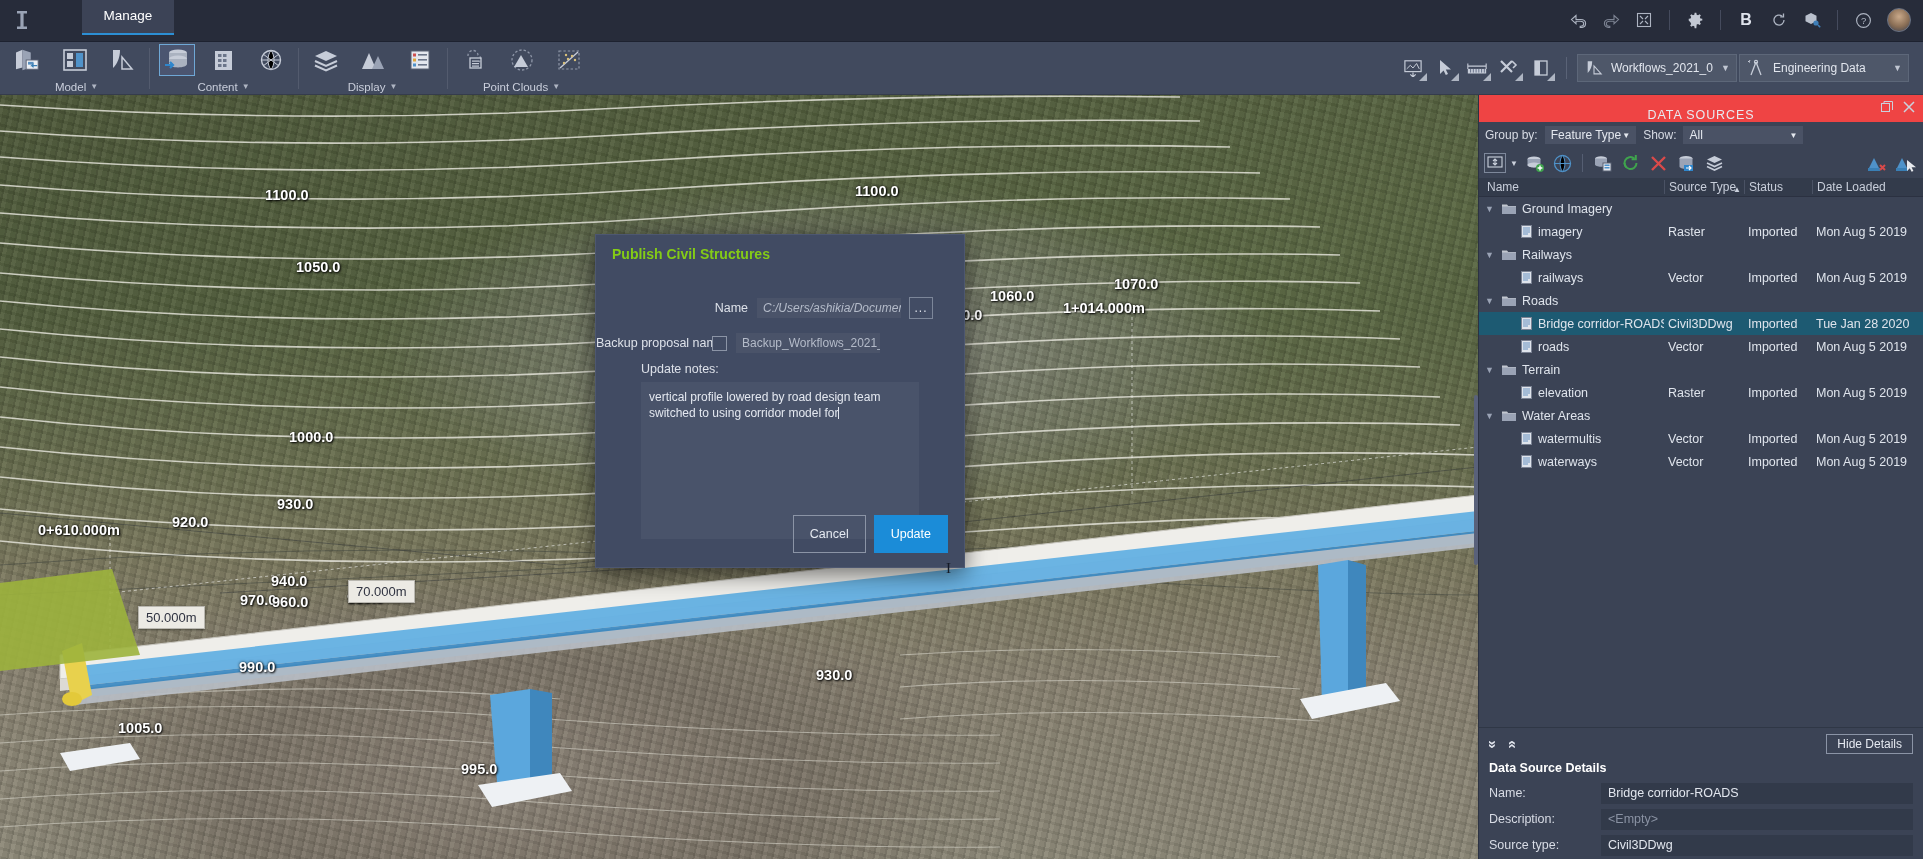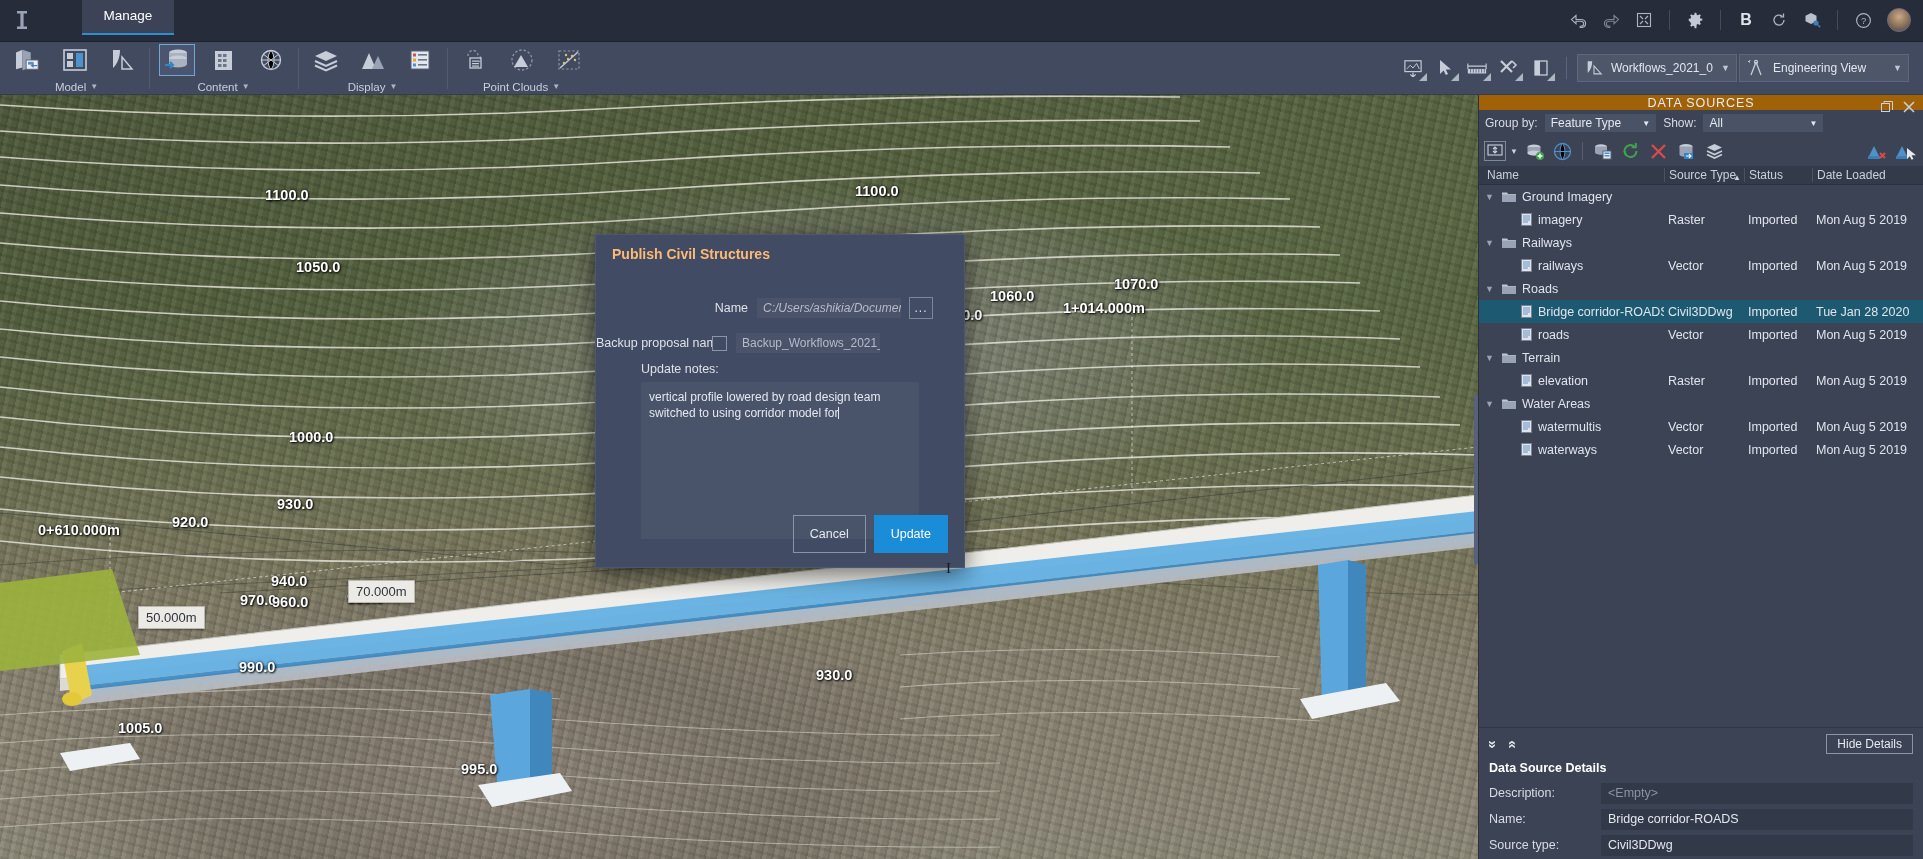--- a/index.html
+++ b/index.html
@@ -137,21 +137,21 @@
 
   
   .dlg {
     position:absolute; left:595px; top:234px; width:370px; height:334px;
     background:#414b63; border:1px solid #4d5770;
     box-shadow:0 6px 22px rgba(0,0,0,0.55);
     z-index:50;
   }
   .dlg-title {
     position:absolute; left:16px; top:11px;
-    font-size:14px; font-weight:bold; color:#fdba74;
+    font-size:14px; font-weight:bold; color:#84cc16;
   }
   .dlg-body { position:absolute; left:0; top:46px; width:100%; }
   .frow { display:flex; align-items:center; margin-bottom:9px; padding-right:16px; }
   .flabel { font-size:12.5px; color:#dde1e9; text-align:right; white-space:nowrap; }
   .flabel.name-lab { width:161px; padding-right:9px; }
   .flabel.backup-lab { width:116px; padding-right:9px; }
   .finput {
     height:20px; background:#4a5369; border:none;
     display:flex; align-items:center; padding:0 6px;
     font-size:12px; color:#b4bbc9; overflow:hidden; white-space:nowrap;
@@ -195,34 +195,34 @@
   .btn.cancel { background:transparent; border:1px solid #8b94a6; color:#e5e9f1; }
   .btn.primary { background:#1b8cd8; border:1px solid #1b8cd8; color:#ffffff; }
 
   
   .panel {
     position:absolute; right:0; top:95px; width:445px; height:764px;
     background:#3b4355; border-left:1px solid #2c3242;
     display:flex; flex-direction:column;
   }
   .panel-head {
-    height:15px; background:#a16207; display:flex; align-items:center;
+    height:27px; background:#ef4444; display:flex; align-items:flex-end;
     justify-content:center; position:relative; flex:0 0 auto;
   }
   .panel-title { font-size:12.5px; letter-spacing:0.9px; color:#e7eaf1; }
   .panel-head-btns { position:absolute; right:8px; top:0; height:25px; display:flex; align-items:center; gap:10px; }
   .phb { color:#cbd1dc; font-size:12px; cursor:pointer; line-height:1; }
 
   .panel-filters {
     height:26px; display:flex; align-items:center; padding:0 6px; gap:7px; flex:0 0 auto;
   }
   .flt-lab { font-size:12px; color:#d7dbe4; }
   .flt-combo {
     height:18px; background:#4a5265; display:flex; align-items:center;
-    padding:0 6px; gap:21px; font-size:12px; color:#e4e8ef; cursor:pointer;
+    padding:0 6px; gap:1px; font-size:12px; color:#e4e8ef; cursor:pointer;
   }
   .flt-combo.wide { width:120px; justify-content:space-between; }
 
   .panel-toolbar {
     height:30px; display:flex; align-items:center; padding:0 5px; gap:3px; flex:0 0 auto;
   }
   .tb { width:25px; height:24px; display:flex; align-items:center; justify-content:center; cursor:pointer; }
   .tb.boxed { border:1px solid #7e889b; width:22px; height:20px; }
   .tbdd { width:10px; height:20px; display:flex; align-items:flex-end; justify-content:center;
           font-size:8px; color:#cbd1dc; cursor:pointer; padding-bottom:5px; }
@@ -554,21 +554,21 @@
         <span class="cdd">▼</span>
       </div>
       <div class="combo" style="min-width:170px;">
         <div class="combo-ico">
           <svg width="18" height="18" viewBox="0 0 18 18">
               <path d="M9 3 4 16M9 3l5 13" fill="none" stroke="#c6ccd8" stroke-width="1.3"></path>
               <circle cx="9" cy="3" r="1.6" fill="none" stroke="#c6ccd8" stroke-width="1.1"></circle>
               <path d="M1 2l1.6 1.6M3 1l-1 2" stroke="#c6ccd8" stroke-width="1"></path>
             </svg>
         </div>
-        <span class="ctext">Engineering View</span>
+        <span class="ctext">Engineering Data</span>
         <span class="cdd">▼</span>
       </div>
     </div>
   </div>
 
   <div class="viewport">
     <div class="terrain"></div>
 
     <div class="contours">
       <svg viewBox="0 0 1478 764" preserveAspectRatio="none">
@@ -1010,26 +1010,26 @@
       <div class="detail-top">
         <div class="chevs">
           <span class="chev" style="transform:rotate(90deg);display:inline-block;">»</span>
           <span class="chev" style="transform:rotate(90deg);display:inline-block;">«</span>
         </div>
         <div class="hide-btn">Hide Details</div>
       </div>
       <div class="detail-title">Data Source Details</div>
 
       <div class="drow">
+        <div class="dlab">Name:</div>
+        <div class="dval">Bridge corridor-ROADS</div>
+      </div>
+      <div class="drow">
         <div class="dlab">Description:</div>
         <div class="dval empty">&lt;Empty&gt;</div>
-      </div>
-      <div class="drow">
-        <div class="dlab">Name:</div>
-        <div class="dval">Bridge corridor-ROADS</div>
       </div>
       <div class="drow">
         <div class="dlab">Source type:</div>
         <div class="dval">Civil3DDwg</div>
       </div>
     </div>
   </div>
 
 </div>
 

